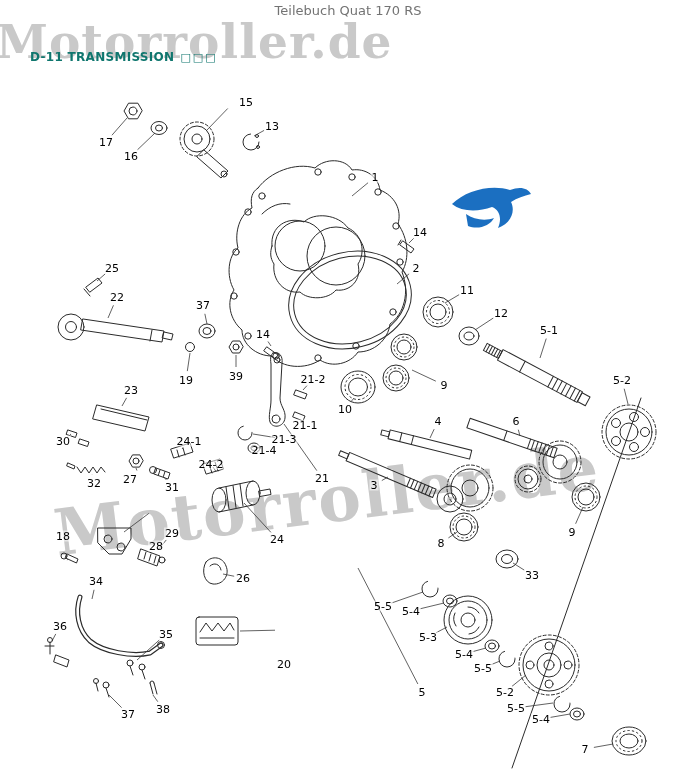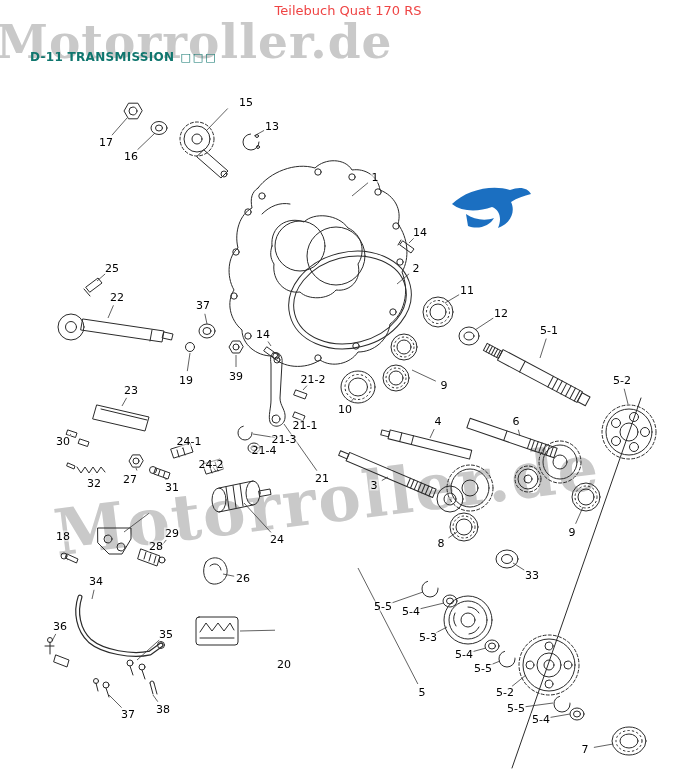--- a/index.html
+++ b/index.html
@@ -2,21 +2,21 @@
 <html><head>
 <meta charset="utf-8">
 <style>
   html,body{margin:0;padding:0;}
   body{
     width:696px;height:774px;position:relative;overflow:hidden;
     background:#ffffff;font-family:"DejaVu Sans",sans-serif;color:#111;
   }
   .header-title{
     position:absolute;top:3px;left:0;right:0;text-align:center;
-    font-size:13px;color:#ef4444;
+    font-size:13px;color:#737373;
   }
   .watermark{
     position:absolute;font-family:"DejaVu Serif",serif;font-weight:bold;
     white-space:nowrap;user-select:none;pointer-events:none;
   }
   .wm-top{top:14px;left:-4px;font-size:47px;letter-spacing:1px;}
   .wm-mid{top:496px;left:50px;font-size:64px;letter-spacing:2px;
     transform:rotate(-7deg);transform-origin:left top;}
   .section-title{
     position:absolute;top:50px;left:30px;font-size:12px;font-weight:bold;

